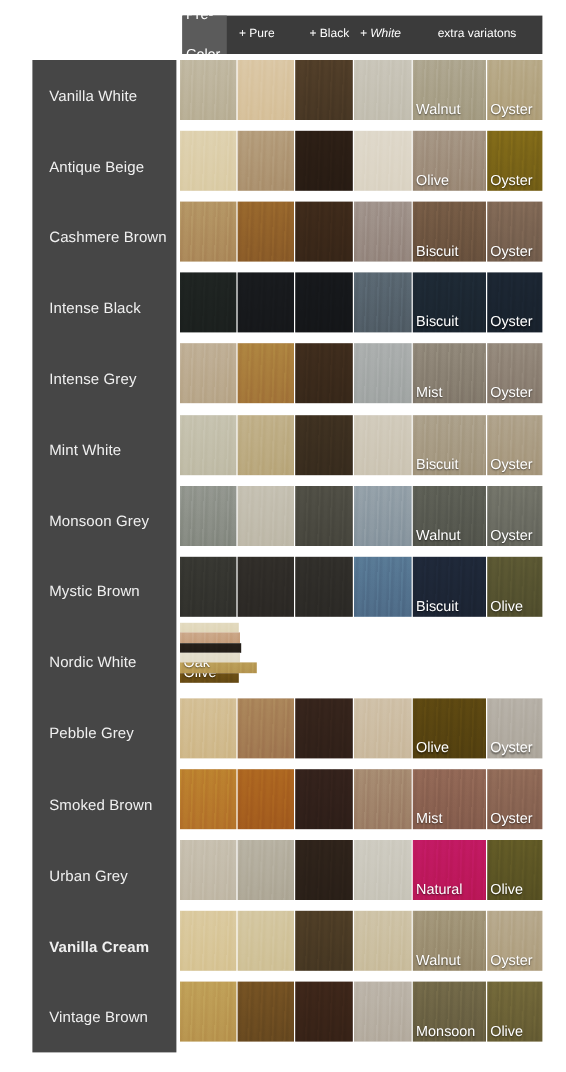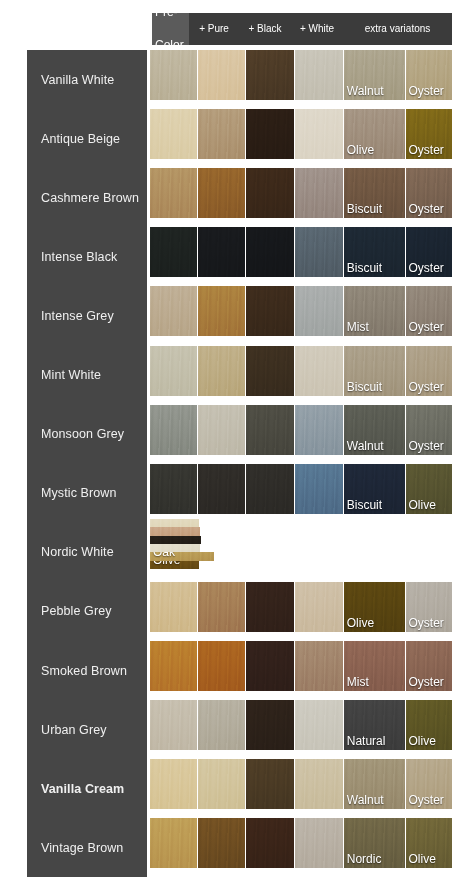--- a/index.html
+++ b/index.html
@@ -50,22 +50,22 @@
     display: flex;
     flex-direction: column;
     justify-content: center;
     align-items: flex-start;
     padding-left: 3px;
     font-size: 12px;
     gap: 20px;
   }
   .header-cell.precolor span { display: block; }
   .header-cell.pure   { width: 50px; }
-  .header-cell.black  { width: 52px; }
-  .header-cell.white  { width: 52px; }
+  .header-cell.black  { width: 52px; text-align: right; }
+  .header-cell.white  { width: 52px; font-style: italic; }
   .header-cell.extra  { width: 109px; }
 
   
   .label-column {
     position: absolute;
     left: 27px;
     top: 50px;
     width: 120px;
     height: 827px;
     background: #464646;
@@ -309,21 +309,21 @@
         </div>
         <div class="swatch c5" style="background: rgb(138, 101, 83);">
           <span class="swatch-caption">Oyster</span>
         </div>
       </div>
       <div class="swatch-row" style="top: 650.1px;">
         <div class="swatch c0" style="background: rgb(196, 188, 171);"></div>
         <div class="swatch c1" style="background: rgb(179, 173, 157);"></div>
         <div class="swatch c2" style="background: rgb(44, 33, 25);"></div>
         <div class="swatch c3" style="background: rgb(203, 200, 189);"></div>
-        <div class="swatch c4" style="background: #404040;">
+        <div class="swatch c4" style="background: #be185d;">
           <span class="swatch-caption">Natural</span>
         </div>
         <div class="swatch c5" style="background: rgb(92, 85, 36);">
           <span class="swatch-caption">Olive</span>
         </div>
       </div>
       <div class="swatch-row" style="top: 709.2px;">
         <div class="swatch c0" style="background: rgb(217, 199, 154);"></div>
         <div class="swatch c1" style="background: rgb(210, 196, 156);"></div>
         <div class="swatch c2" style="background: rgb(74, 58, 36);"></div>
@@ -334,21 +334,21 @@
         <div class="swatch c5" style="background: rgb(179, 164, 134);">
           <span class="swatch-caption">Oyster</span>
         </div>
       </div>
       <div class="swatch-row" style="top: 768.3px;">
         <div class="swatch c0" style="background: rgb(188, 154, 83);"></div>
         <div class="swatch c1" style="background: rgb(110, 77, 33);"></div>
         <div class="swatch c2" style="background: rgb(58, 36, 24);"></div>
         <div class="swatch c3" style="background: rgb(184, 176, 164);"></div>
         <div class="swatch c4" style="background: rgb(108, 99, 68);">
-          <span class="swatch-caption">Nordic</span>
+          <span class="swatch-caption">Monsoon</span>
         </div>
         <div class="swatch c5" style="background: rgb(108, 98, 54);">
           <span class="swatch-caption">Olive</span>
         </div>
       </div>
     </div>
 
 </div>
 
 </body></html>

